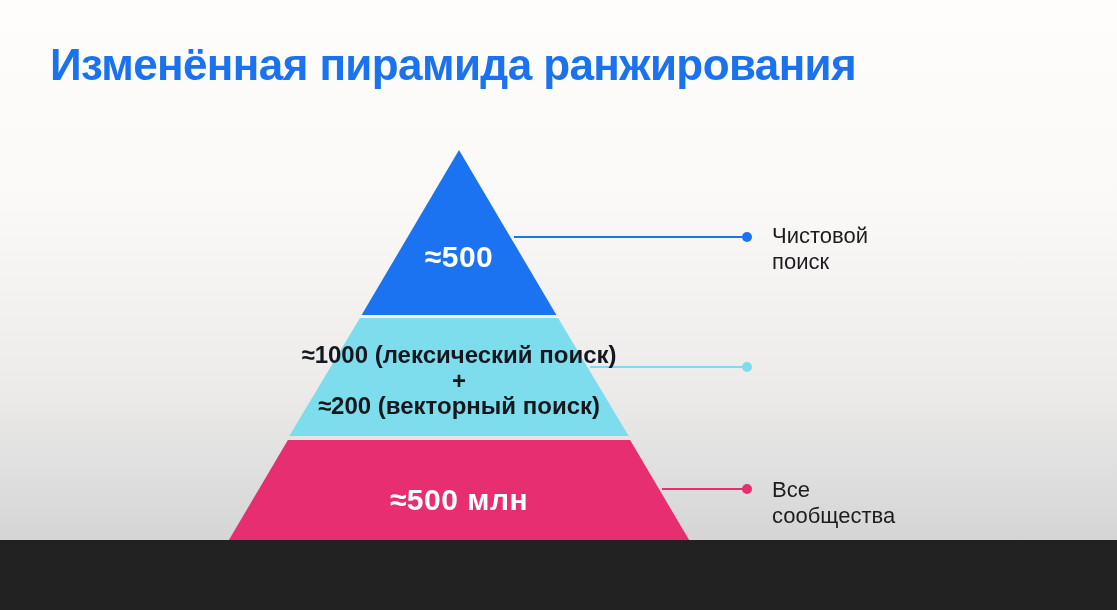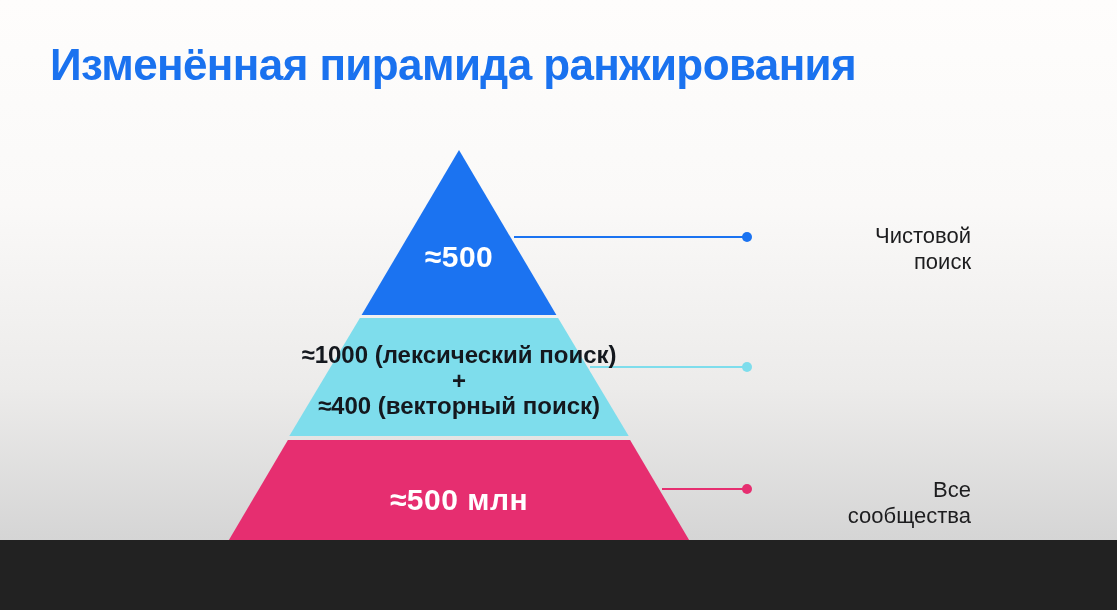--- a/index.html
+++ b/index.html
@@ -75,27 +75,26 @@
   .value-bottom {
     top: 484px;
     font-size: 30px;
     line-height: 32px;
     font-weight: 600;
     color: var(--tier-bottom-text);
     letter-spacing: 0.5px;
   }
   .side-label {
     position: absolute;
-    left: 816px;
+    left: 772px;
     width: 155px;
     font-size: 22px;
     line-height: 26px;
     font-weight: 400;
     color: var(--label-text);
-    text-align: right;
   }
   .label-1 { top: 223px; }
   .label-2 { top: 353px; }
   .label-3 { top: 477px; }
 </style>
 </head>
 <body>
 
 <div class="stage">
 
@@ -113,21 +112,21 @@
     <circle class="dot-cyan" cx="747" cy="367" r="5"></circle>
     <line class="connector connector-pink" x1="662" y1="489" x2="746" y2="489"></line>
     <circle class="dot-pink" cx="747" cy="489" r="5"></circle>
   </svg>
 
   <div class="tier-value value-top">≈500</div>
 
   <div class="tier-value value-middle">
     <div>≈1000 (лексический поиск)</div>
     <div>+</div>
-    <div>≈400 (векторный поиск)</div>
+    <div>≈200 (векторный поиск)</div>
   </div>
 
   <div class="tier-value value-bottom">≈500 млн</div>
 
   <div class="side-label label-1">Чистовой поиск</div>
   <div class="side-label label-3">Все сообщества</div>
 
 </div>
 
 </body></html>

